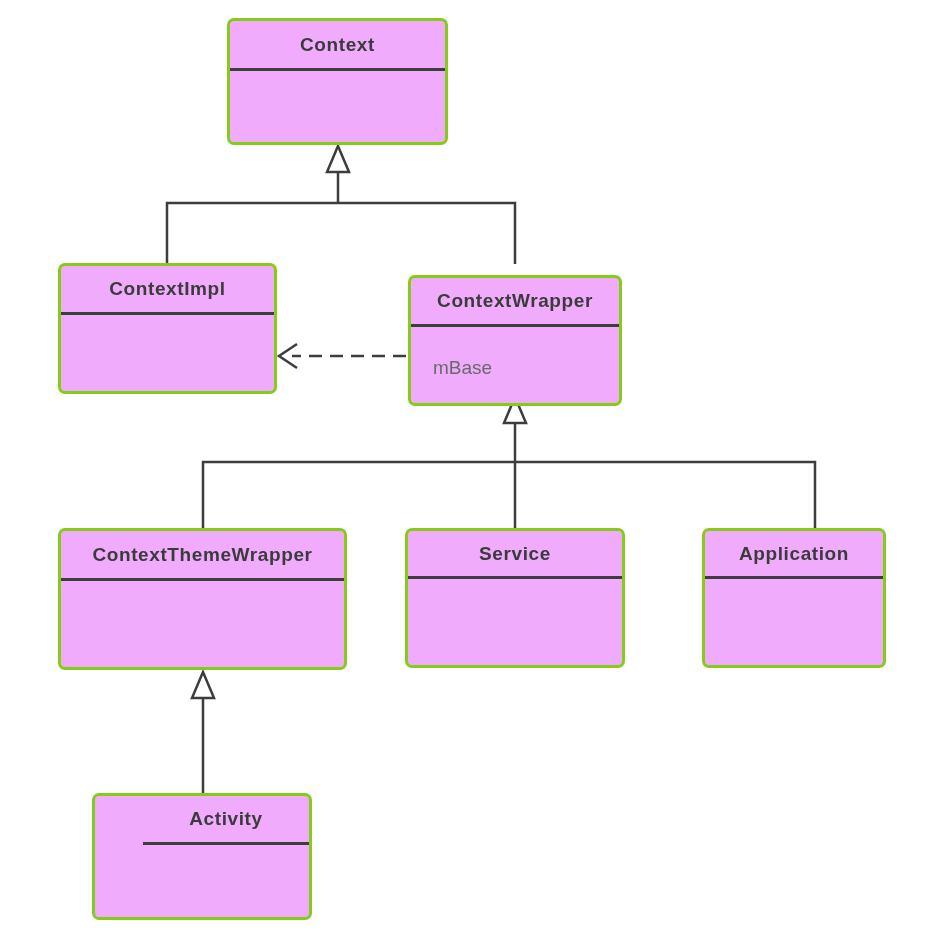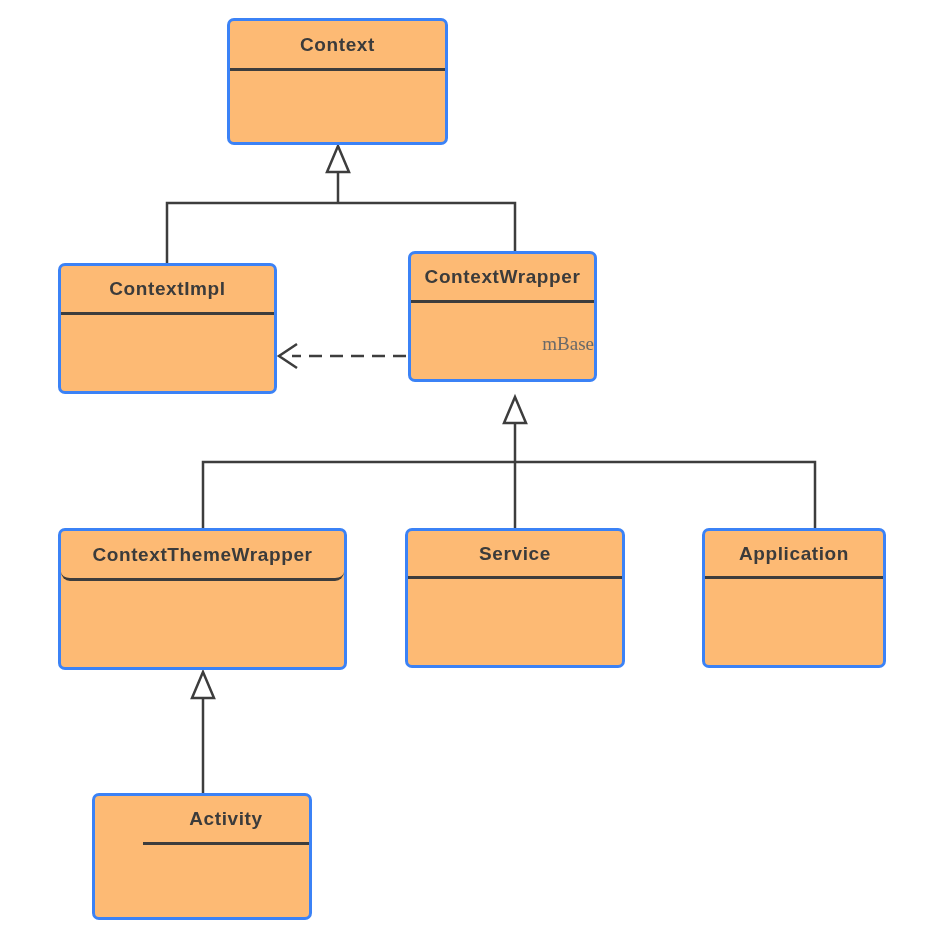--- a/index.html
+++ b/index.html
@@ -17,47 +17,45 @@
   }
   #connector-layer {
     position: absolute;
     left: 0; top: 0;
     width: 943px; height: 937px;
     z-index: 1;
   }
   .class-box {
     position: absolute;
     box-sizing: border-box;
-    background: #fdba74;
-    border: 3px solid #3b82f6;
+    background: #f0abfc;
+    border: 3px solid #84cc16;
     border-radius: 7px;
     z-index: 2;
     display: flex;
     flex-direction: column;
-    text-align: right;
   }
   .class-title {
     box-sizing: content-box;
     border-bottom: 3px solid #3d3d3d;
     display: flex;
     align-items: center;
     justify-content: center;
     font-weight: bold;
     font-size: 19px;
     letter-spacing: 0.6px;
     color: #3b3b3b;
   }
   .class-body {
     flex: 1;
     font-size: 19px;
     line-height: 1.2;
     color: #696969;
-    padding: 30px 0 0 14px;
+    padding: 30px 0 0 22px;
     white-space: pre;
-    font-family: Liberation Serif, serif;
   }
 </style>
 </head>
 <body>
 
 <div id="canvas">
 
   <svg id="connector-layer" width="943" height="937" viewBox="0 0 943 937" fill="none" stroke="#3d3d3d" stroke-width="2.5">
 
     <g>
@@ -86,27 +84,27 @@
   <div class="class-box" style="left:227px; top:18px; width:221px; height:127px;">
     <div class="class-title" style="height:47px;">Context</div>
     <div class="class-body"></div>
   </div>
 
   <div class="class-box" style="left:58px; top:263px; width:219px; height:131px;">
     <div class="class-title" style="height:46px;">ContextImpl</div>
     <div class="class-body"></div>
   </div>
 
-  <div class="class-box" style="left:408px; top:251px; width:189px; height:131px;">
+  <div class="class-box" style="left:408px; top:275px; width:214px; height:131px;">
     <div class="class-title" style="height:46px;">ContextWrapper</div>
     <div class="class-body">mBase</div>
   </div>
 
   <div class="class-box" style="left:58px; top:528px; width:289px; height:142px;">
-    <div class="class-title" style="height:47px;border-radius:9px;">ContextThemeWrapper</div>
+    <div class="class-title" style="height:47px;">ContextThemeWrapper</div>
     <div class="class-body"></div>
   </div>
 
   <div class="class-box" style="left:405px; top:528px; width:220px; height:140px;gap:32px;">
     <div class="class-title" style="height:45px;">Service</div>
     <div class="class-body"></div>
   </div>
 
   <div class="class-box" style="left:702px; top:528px; width:184px; height:140px;">
     <div class="class-title" style="height:45px;">Application</div>

